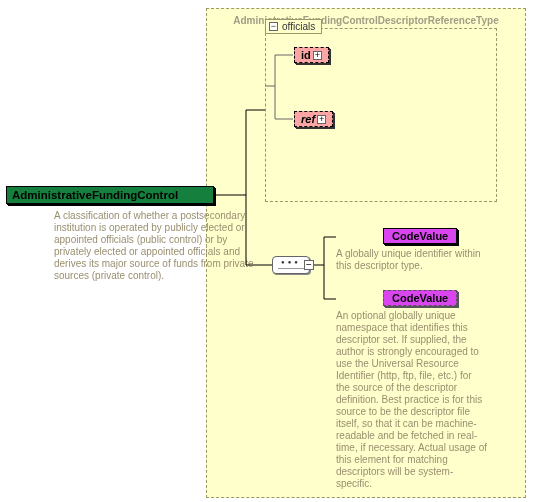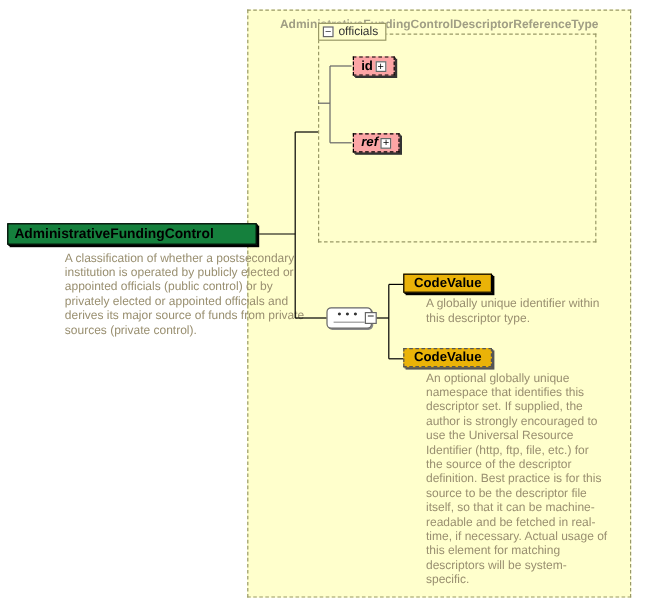--- a/index.html
+++ b/index.html
@@ -128,39 +128,39 @@
   }
   .attr-desc {
     position: absolute;
     font-size: 10px;
     line-height: 12px;
     color: #998F70;
     width: 150px;
   }
   .child-box {
     position: absolute;
-    background: #eab308;
+    background: #d946ef;
     border: 1px solid #000;
     box-shadow: 1px 1px 0 #000, 2px 2px 0 #000;
     font-size: 11px;
     font-weight: bold;
     padding: 1px 8px;
     color: #000;
+    margin-left: 47px;
   }
   .child-box.dashed {
     border: 1px dashed #555;
     box-shadow: 1px 1px 0 #555, 2px 2px 0 #555;
   }
   .child-desc {
     position: absolute;
     font-size: 10px;
     line-height: 12px;
     color: #998F70;
     width: 152px;
-    margin-left: 19px;
   }
   .seq-widget {
     position: absolute;
     width: 38px;
     height: 18px;
     background: #fff;
     border: 1px solid #666;
     border-radius: 4px;
     box-shadow: 1px 1px 0 #888;
     display: flex;

